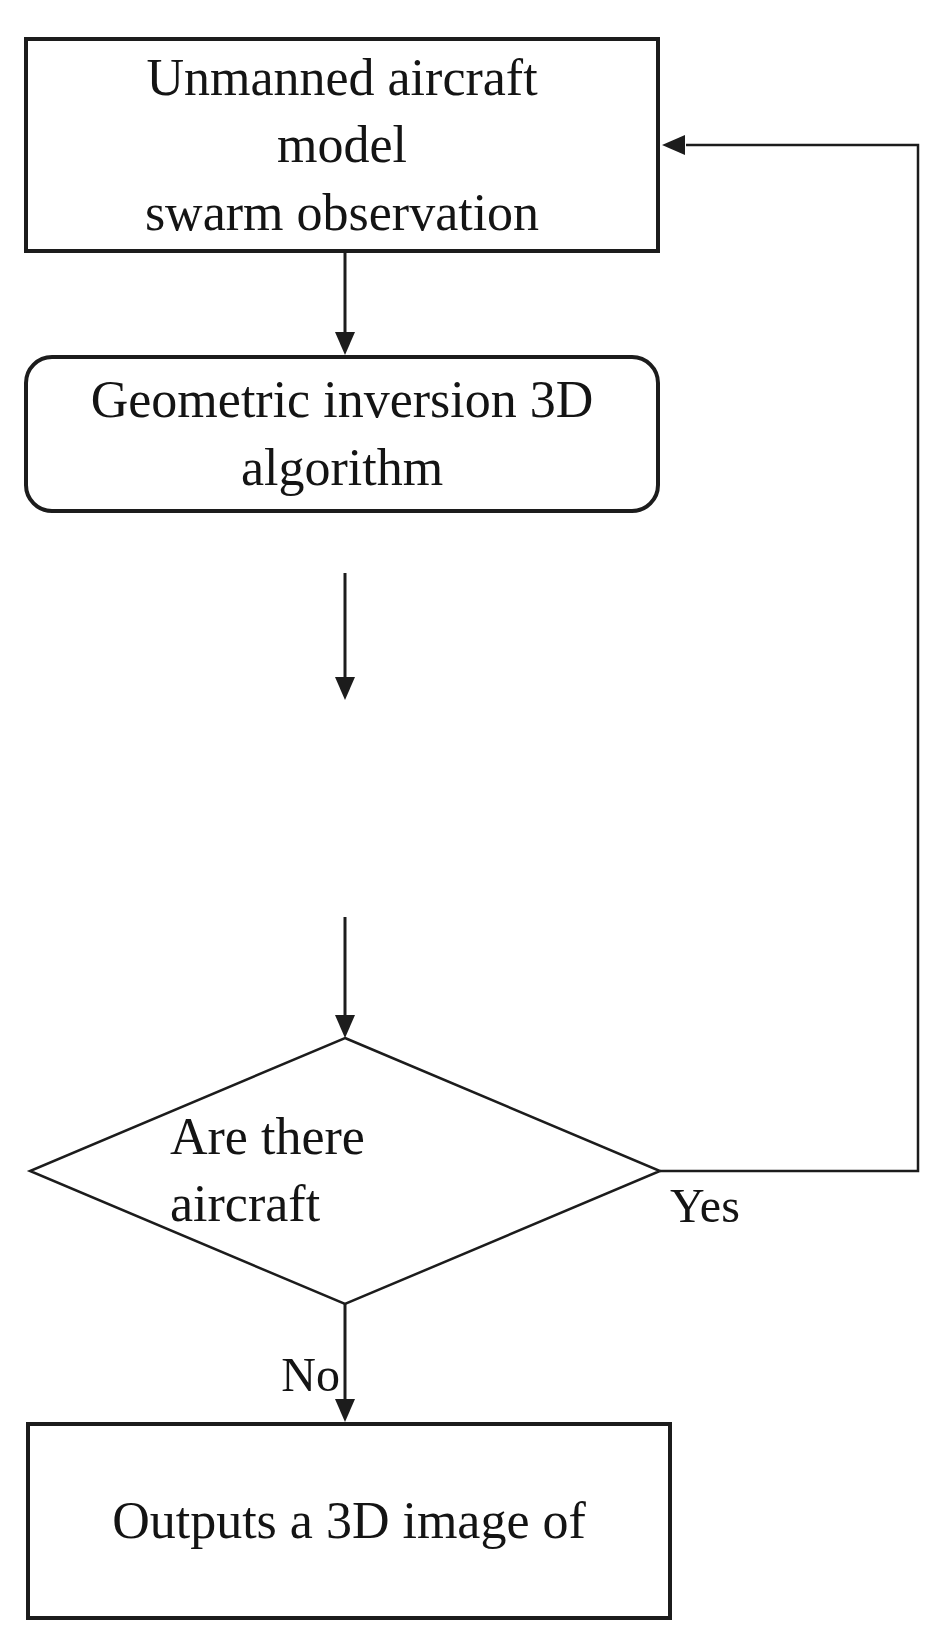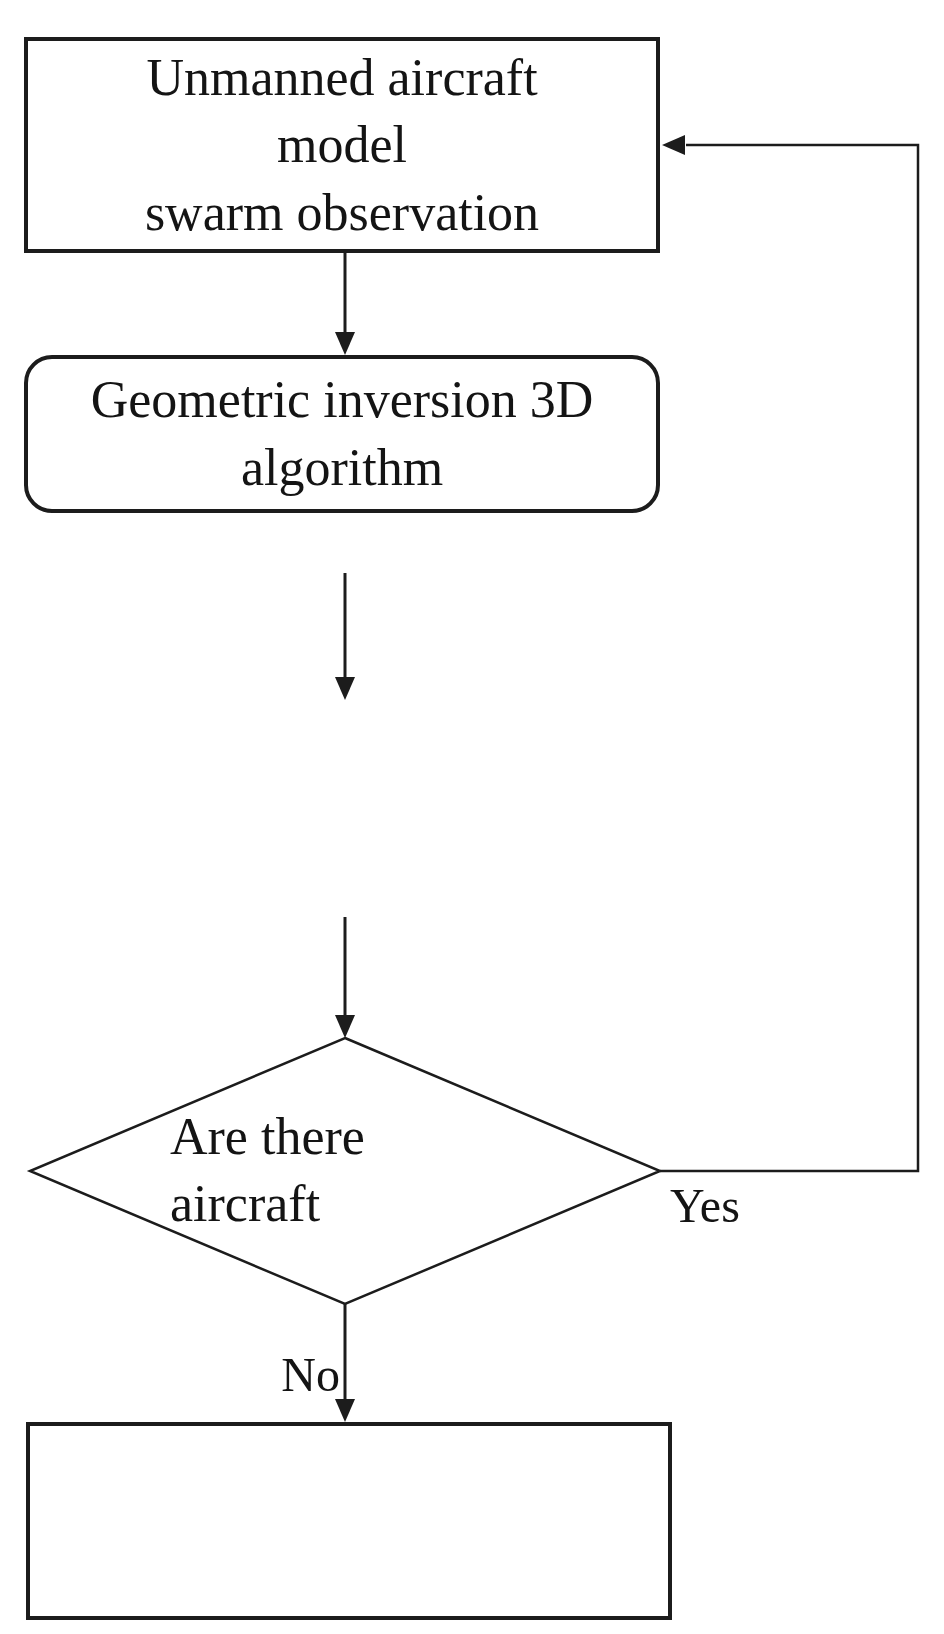--- a/index.html
+++ b/index.html
@@ -108,15 +108,16 @@
 
   <div class="decision-text">
     <span class="node-line">Are there</span>
     <span class="node-line">aircraft</span>
   </div>
 
   <div class="edge-label" id="edge-label-yes">Yes</div>
   <div class="edge-label" id="edge-label-no">No</div>
 
   <div class="node" id="node-output-image">
+    <span class="node-line">Outputs a 3D image of</span>
   </div>
 
 </div>
 
 </body></html>

